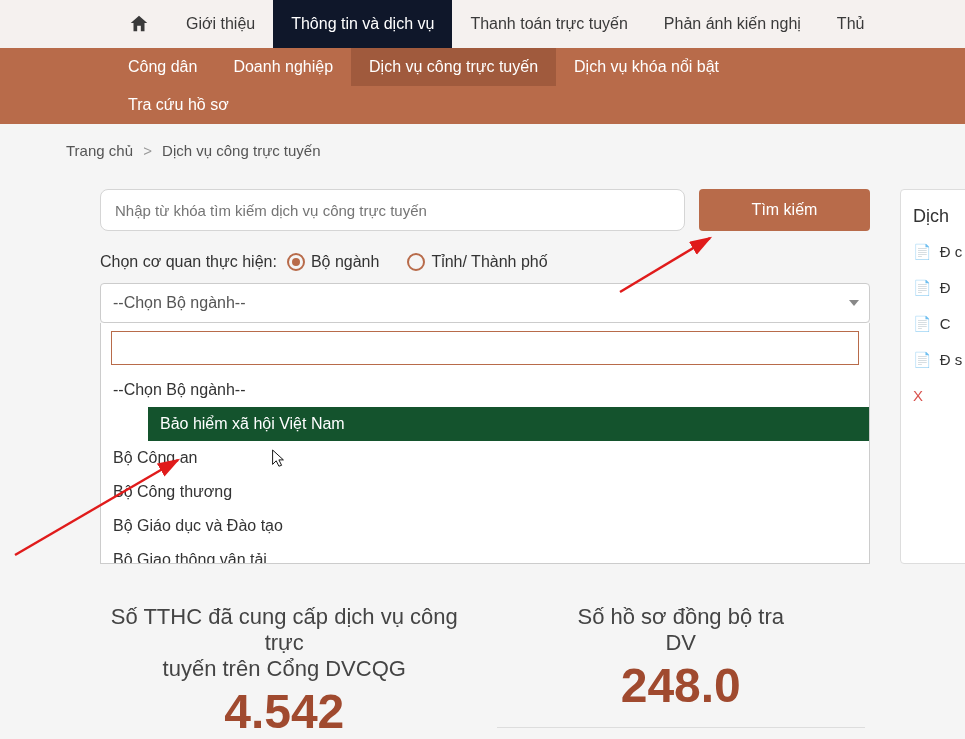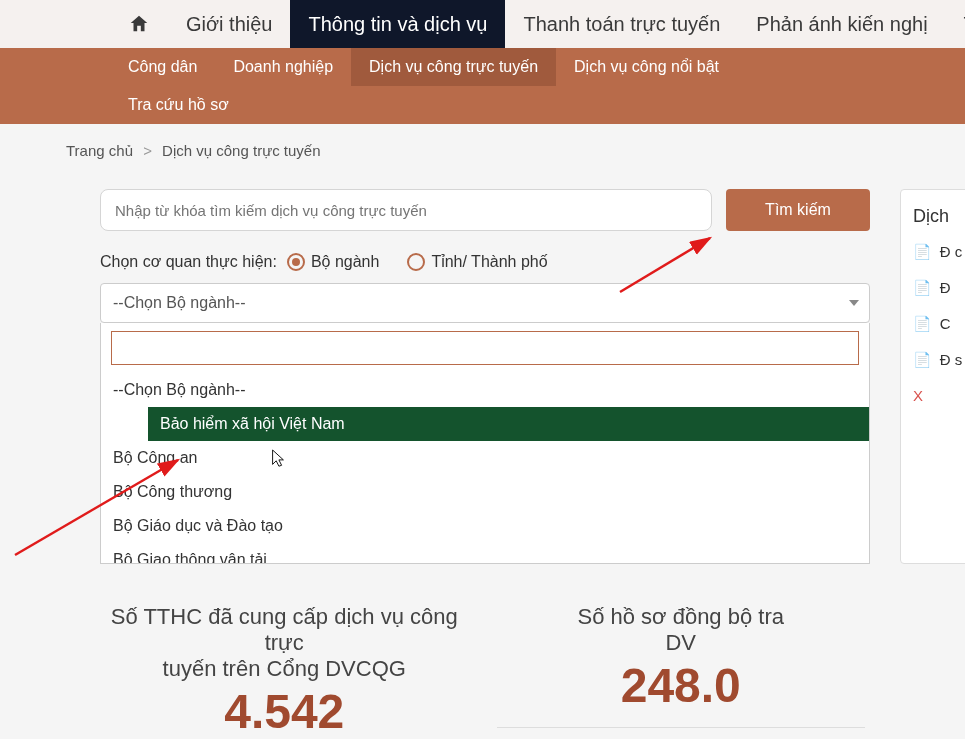--- a/index.html
+++ b/index.html
@@ -1,36 +1,36 @@
 <!DOCTYPE html>
 <html><head>
 <meta charset="utf-8">
 <style>
 * { box-sizing: border-box; margin: 0; padding: 0; }
 body { font-family: Arial, sans-serif; background: #f5f5f5; width: 965px; height: 739px; overflow: hidden; position: relative; }
 
 .topnav { background: #f5f1ef; display: flex; align-items: center; height: 48px; padding-left: 110px; }
-.topnav-item { padding: 0 18px; height: 48px; display: flex; align-items: center; color: #3a3a3a; font-size: 20px; cursor: pointer; white-space: nowrap; }
+.topnav-item { padding: 0 18px; height: 48px; display: flex; align-items: center; color: #3a3a3a; font-size: 16px; cursor: pointer; white-space: nowrap; }
 .topnav-item.active { background: #0f172a; color: #fff; }
 .home-icon svg { width: 22px; height: 22px; fill: #3a3a3a; }
 
 .subnav { background: #b86b4a; display: flex; flex-wrap: wrap; padding: 0 110px; }
 .subnav-item { padding: 10px 18px; color: #fff; font-size: 16px; cursor: pointer; white-space: nowrap; }
 .subnav-item.active { background: #a05a3d; }
 
 .breadcrumb { padding: 18px 66px 10px; font-size: 15px; color: #555; }
 .breadcrumb .sep { color: #999; margin: 0 6px; }
 
 .main-wrap { display: flex; padding: 20px 0 0 100px; gap: 30px; }
 .main-left { flex: 0 0 770px; }
 .main-right { flex: 0 0 180px; background: #fff; border: 1px solid #ddd; border-radius: 4px; padding: 16px 12px; }
 
 .searchrow { display: flex; gap: 14px; margin-bottom: 22px; }
 .search-input { flex: 1; height: 42px; border: 1px solid #d5d5d5; border-radius: 8px; padding: 0 14px; font-size: 15px; color: #999; }
-.search-btn { width: 144px; height: 42px; background: #b86b4a; color: #fff; border: none; border-radius: 4px; font-size: 16px; cursor: pointer; }
+.search-btn { width: 171px; height: 42px; background: #b86b4a; color: #fff; border: none; border-radius: 4px; font-size: 16px; cursor: pointer; }
 
 .radio-row { display: flex; align-items: center; gap: 10px; font-size: 16px; color: #333; margin-bottom: 12px; }
 .radio { width: 18px; height: 18px; border: 2px solid #b86b4a; border-radius: 50%; display: inline-flex; align-items: center; justify-content: center; margin-right: 6px; }
 .radio.checked::after { content: ""; width: 8px; height: 8px; background: #b86b4a; border-radius: 50%; }
 .radio-lbl { margin-right: 18px; display: flex; align-items: flex-start; cursor: pointer; }
 
 .select-box { border: 1px solid #ccc; border-radius: 4px; background: #fff; position: relative; }
 .select-header { padding: 10px 34px 10px 12px; font-size: 16px; color: #555; position: relative; cursor: pointer; }
 .select-header::after { content: ""; position: absolute; right: 10px; top: 50%; transform: translateY(-50%); border-left: 5px solid transparent; border-right: 5px solid transparent; border-top: 6px solid #888; }
 
@@ -71,21 +71,21 @@
   <div class="topnav-item active">Thông tin và dịch vụ</div>
   <div class="topnav-item">Thanh toán trực tuyến</div>
   <div class="topnav-item">Phản ánh kiến nghị</div>
   <div class="topnav-item">Thủ</div>
 </div>
 
 <div class="subnav">
   <div class="subnav-item">Công dân</div>
   <div class="subnav-item">Doanh nghiệp</div>
   <div class="subnav-item active">Dịch vụ công trực tuyến</div>
-  <div class="subnav-item">Dịch vụ công nổi bật</div>
+  <div class="subnav-item">Dịch vụ khóa nổi bật</div>
   <div class="subnav-item">Tra cứu hồ sơ</div>
 </div>
 
 <div class="breadcrumb">
   <span>Trang chủ</span>
   <span class="sep">&gt;</span>
   <span>Dịch vụ công trực tuyến</span>
 </div>
 
 <div class="main-wrap">

